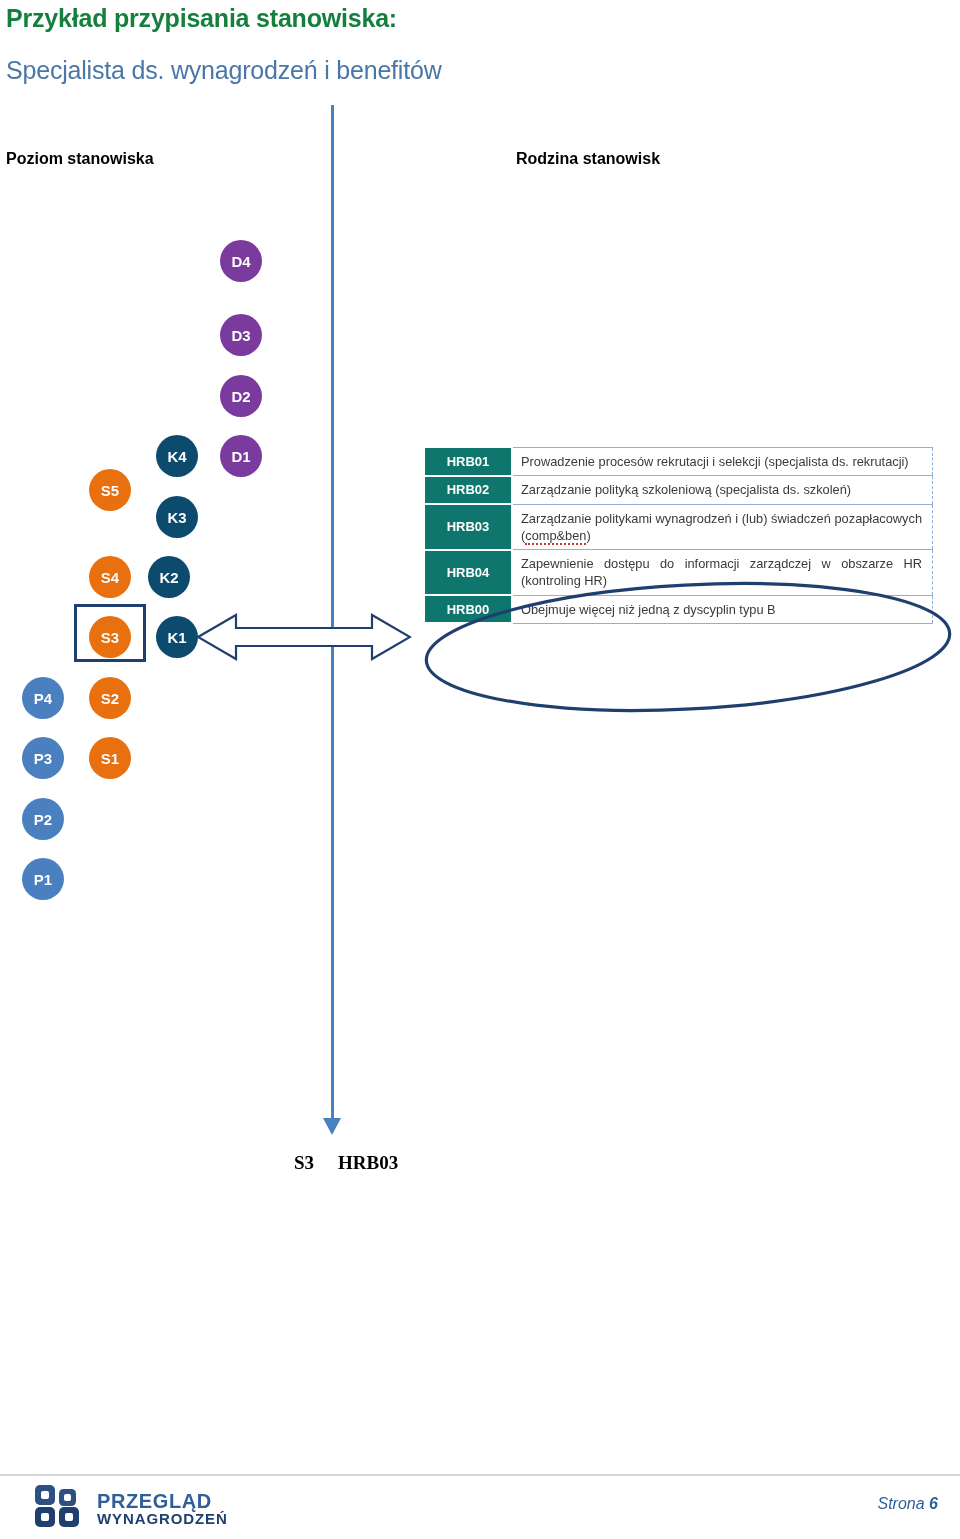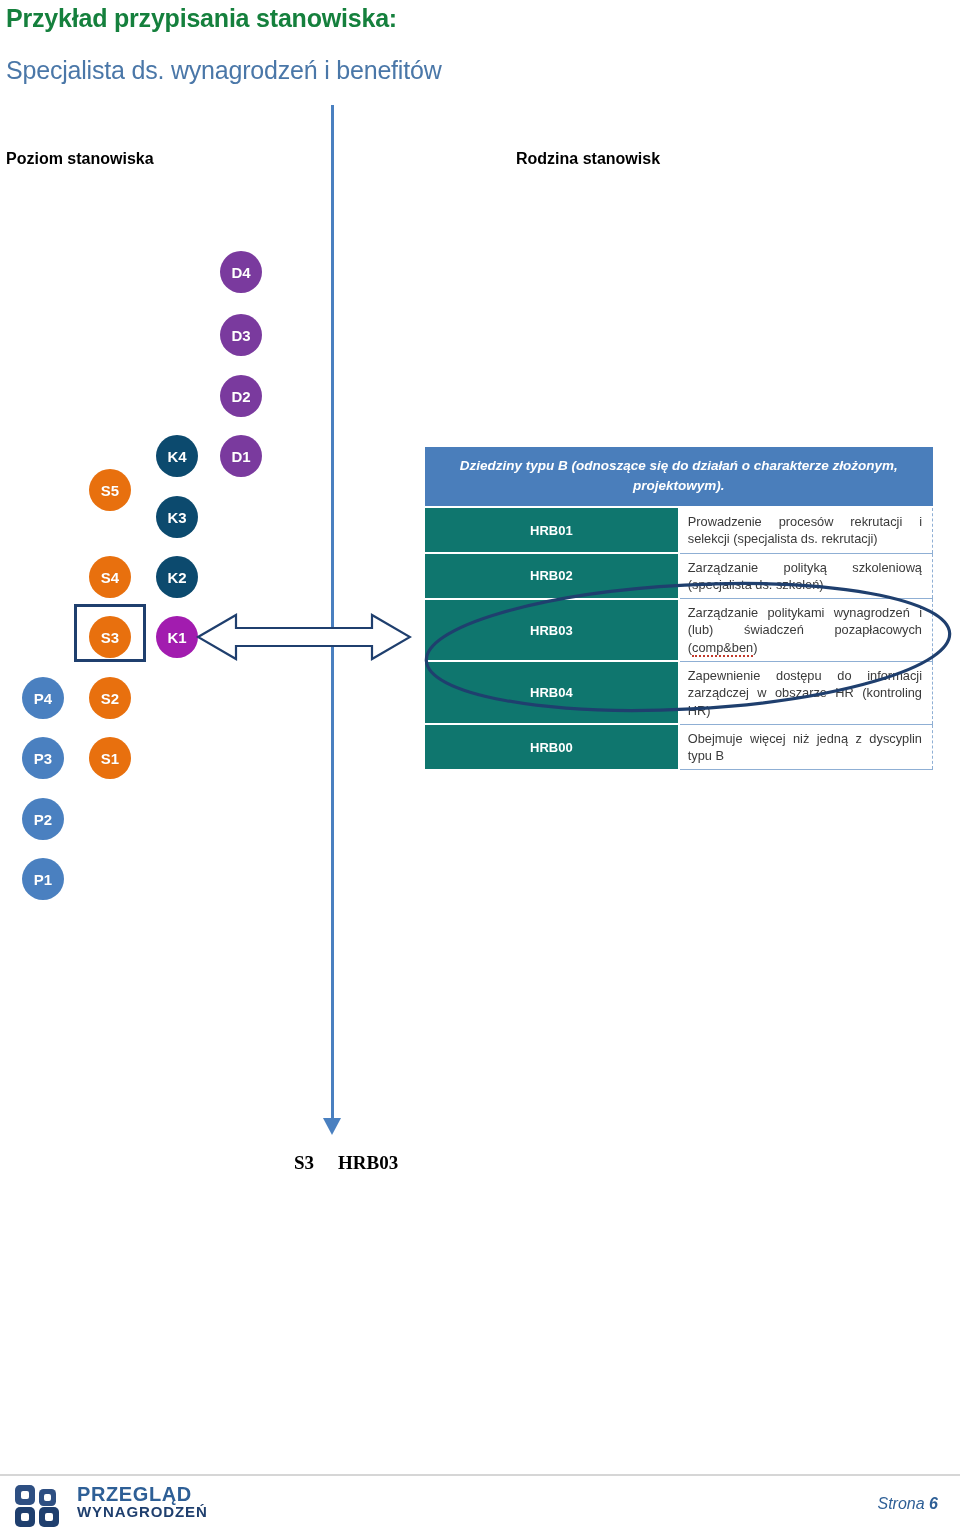--- a/index.html
+++ b/index.html
@@ -80,21 +80,21 @@
     font-size: 15px;
     font-weight: bold;
     display: flex;
     align-items: center;
     justify-content: center;
     box-sizing: border-box;
     text-shadow: 0 0 1px rgba(0,0,0,0.12);
   }
   .badge.d  { background: #7A3A9E; }
   .badge.k  { background: #0c4a6e; }
-  .badge.k1 { background: #a21caf; }
+  .badge.k1 { background: #0c4a6e; }
   .badge.s  { background: #E8700E; }
   .badge.p  { background: #4A80C0; }
 
   
   .sel-box {
     position: absolute;
     left: 74px;
     top: 604px;
     width: 72px;
     height: 58px;
@@ -189,23 +189,24 @@
   .footer-rule {
     position: absolute;
     left: 0;
     top: 1474px;
     width: 960px;
     height: 2px;
     background: #D6D6D6;
   }
   .logo-wrap {
     position: absolute;
-    left: 14px;
+    left: 34px;
     top: 1484px;
     display: flex;
+    align-items: center;
   }
   .logo-text {
     margin-left: 9px;
     line-height: 1.0;
   }
   .logo-line1 {
     font-size: 20px;
     font-weight: bold;
     color: #2E5F96;
     letter-spacing: 0.6px;
@@ -234,28 +235,28 @@
 
   <div class="title-main">Przykład przypisania stanowiska:</div>
   <div class="title-sub">Specjalista ds. wynagrodzeń i benefitów</div>
 
   <div class="col-head left">Poziom stanowiska</div>
   <div class="col-head right">Rodzina stanowisk</div>
 
   <div class="axis-line"></div>
   <div class="axis-arrow"></div>
 
-  <div class="badge d" style="left:220px; top:251px;">D4</div>
+  <div class="badge d" style="left:220px; top:240px;">D4</div>
   <div class="badge d" style="left:220px; top:314px;">D3</div>
   <div class="badge d" style="left:220px; top:375px;">D2</div>
   <div class="badge d" style="left:220px; top:435px;">D1</div>
 
   <div class="badge k" style="left:156px; top:435px;">K4</div>
   <div class="badge k" style="left:156px; top:496px;">K3</div>
-  <div class="badge k" style="left:156px; top:556px;">K2</div>
+  <div class="badge k" style="left:148px; top:556px;">K2</div>
   <div class="badge k k1" style="left:156px; top:616px;">K1</div>
 
   <div class="badge s" style="left:89px; top:469px;">S5</div>
   <div class="badge s" style="left:89px; top:556px;">S4</div>
   <div class="badge s" style="left:89px; top:616px;">S3</div>
   <div class="badge s" style="left:89px; top:677px;">S2</div>
   <div class="badge s" style="left:89px; top:737px;">S1</div>
 
   <div class="badge p" style="left:22px; top:677px;">P4</div>
   <div class="badge p" style="left:22px; top:737px;">P3</div>
@@ -265,23 +266,20 @@
   <div class="sel-box"></div>
 
   <div class="double-arrow">
     <svg width="216" height="58" viewBox="0 0 216 58">
       <polygon points="2,29 40,7 40,20 176,20 176,7 214,29 176,51 176,38 40,38 40,51" fill="#ffffff" stroke="#1F3F6E" stroke-width="2.2" stroke-linejoin="miter"></polygon>
     </svg>
   </div>
 
   <table class="jf-table">
     <tbody>
-      <tr>
-        <td class="jf-head" colspan="2">Dziedziny typu B (odnoszące się do działań o charakterze złożonym, projektowym).</td>
-      </tr>
 
       <tr class="jf-row-first">
         <td class="jf-code">HRB01</td>
         <td class="jf-desc">Prowadzenie procesów rekrutacji i selekcji (specjalista ds. rekrutacji)</td>
       </tr>
 
       <tr>
         <td class="jf-code">HRB02</td>
         <td class="jf-desc">Zarządzanie polityką szkoleniową (specjalista ds. szkoleń)</td>
       </tr>

